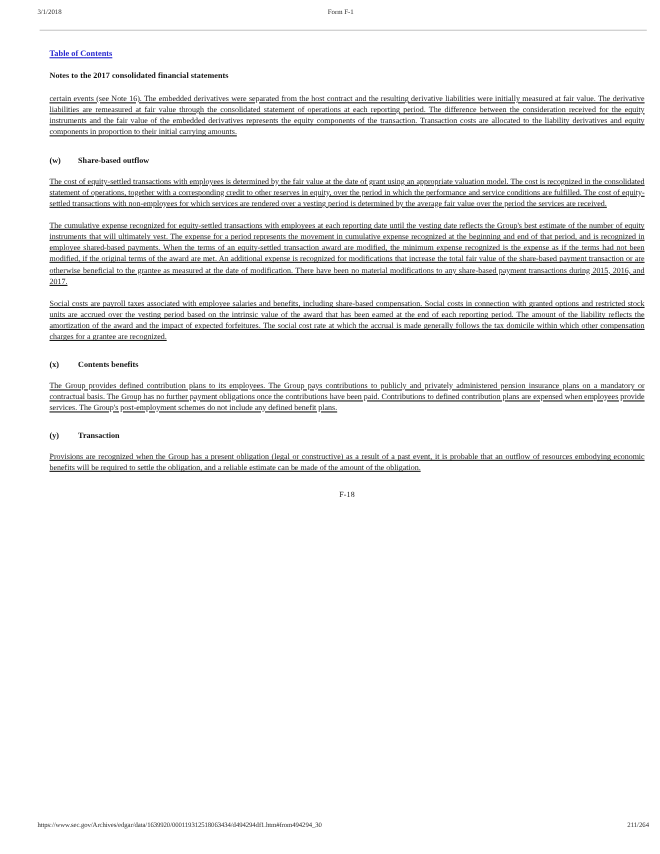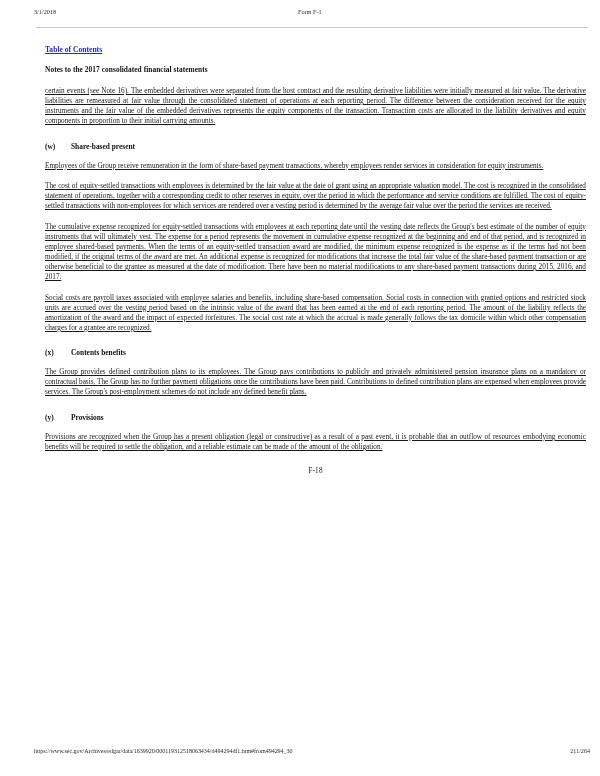--- a/index.html
+++ b/index.html
@@ -165,42 +165,41 @@
 
     <div class="notes-heading">Notes to the 2017 consolidated financial statements</div>
 
     <p class="body-text">certain events (see Note 16). The embedded derivatives were separated from the host contract and the resulting derivative liabilities were initially measured at fair value. The derivative liabilities are remeasured at fair value through the consolidated statement of operations at each reporting period. The difference between the consideration received for the equity instruments and the fair value of the embedded derivatives represents the equity components of the transaction. Transaction costs are allocated to the liability derivatives and equity components in proportion to their initial carrying amounts.</p>
 
     <div class="spacer-sm"></div>
 
     
     <div class="section-head">
       <span class="marker">(w)</span>
-      <span class="section-title">Share-based present</span>
+      <span class="section-title">Share-based outflow</span>
     </div>
-    <p class="body-text">Employees of the Group receive remuneration in the form of share-based payment transactions, whereby employees render services in consideration for equity instruments.</p>
     <p class="body-text">The cost of equity-settled transactions with employees is determined by the fair value at the date of grant using an appropriate valuation model. The cost is recognized in the consolidated statement of operations, together with a corresponding credit to other reserves in equity, over the period in which the performance and service conditions are fulfilled. The cost of equity-settled transactions with non-employees for which services are rendered over a vesting period is determined by the average fair value over the period the services are received.</p>
     <p class="body-text">The cumulative expense recognized for equity-settled transactions with employees at each reporting date until the vesting date reflects the Group's best estimate of the number of equity instruments that will ultimately vest. The expense for a period represents the movement in cumulative expense recognized at the beginning and end of that period, and is recognized in employee shared-based payments. When the terms of an equity-settled transaction award are modified, the minimum expense recognized is the expense as if the terms had not been modified, if the original terms of the award are met. An additional expense is recognized for modifications that increase the total fair value of the share-based payment transaction or are otherwise beneficial to the grantee as measured at the date of modification. There have been no material modifications to any share-based payment transactions during 2015, 2016, and 2017.</p>
     <p class="body-text">Social costs are payroll taxes associated with employee salaries and benefits, including share-based compensation. Social costs in connection with granted options and restricted stock units are accrued over the vesting period based on the intrinsic value of the award that has been earned at the end of each reporting period. The amount of the liability reflects the amortization of the award and the impact of expected forfeitures. The social cost rate at which the accrual is made generally follows the tax domicile within which other compensation charges for a grantee are recognized.</p>
 
     <div class="spacer-sm"></div>
 
     
     <div class="section-head">
       <span class="marker">(x)</span>
       <span class="section-title">Contents benefits</span>
     </div>
     <p class="body-text">The Group provides defined contribution plans to its employees. The Group pays contributions to publicly and privately administered pension insurance plans on a mandatory or contractual basis. The Group has no further payment obligations once the contributions have been paid. Contributions to defined contribution plans are expensed when employees provide services. The Group's post-employment schemes do not include any defined benefit plans.</p>
 
     <div class="spacer-sm"></div>
 
     
     <div class="section-head">
       <span class="marker">(y)</span>
-      <span class="section-title">Provisions</span>
+      <span class="section-title">Transaction</span>
     </div>
     <p class="body-text">Provisions are recognized when the Group has a present obligation (legal or constructive) as a result of a past event, it is probable that an outflow of resources embodying economic benefits will be required to settle the obligation, and a reliable estimate can be made of the amount of the obligation.</p>
 
     <div class="page-marker">F-18</div>
 
   </div>
 
   <div class="print-footer">
     <span class="url">https://www.sec.gov/Archives/edgar/data/1639920/000119312518063434/d494294df1.htm#from494294_30</span>
     <span class="page-count">211/264</span>

